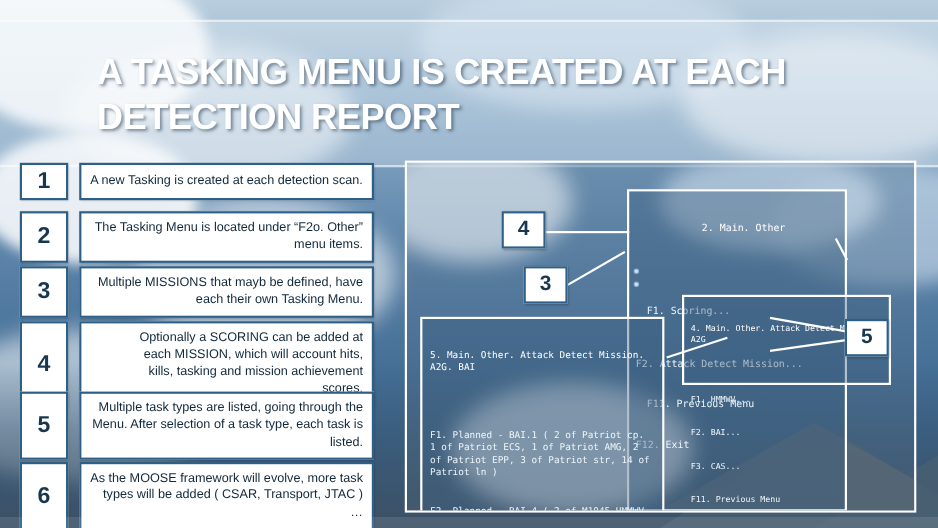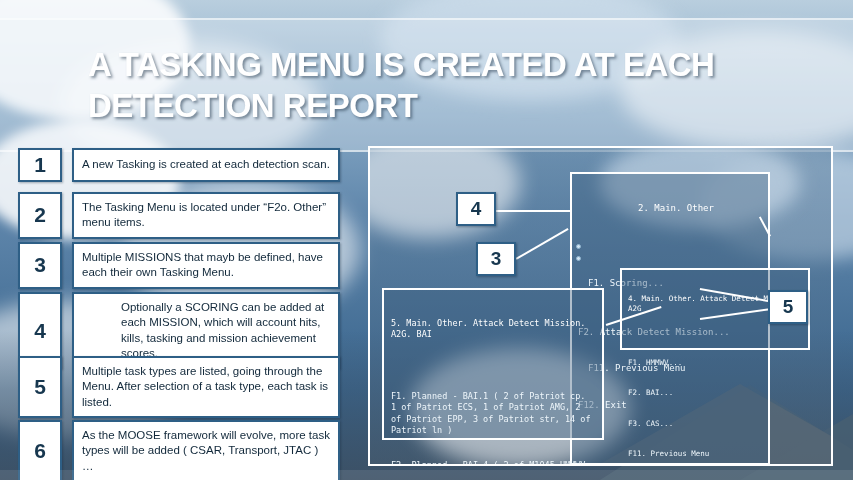--- a/index.html
+++ b/index.html
@@ -77,20 +77,21 @@
     margin-left:10px;
     width:268px;
     background:#ffffff;
     border:2px solid #2e5f86;
     color:#11283a;
     font-size:11.5px;
     line-height:1.33;
     padding:6px 8px;
     display:flex; align-items:center;
     box-shadow: 1px 1px 2px rgba(20,40,60,0.35);
+    text-align: right;
   }
 
   
   #right-panel {
     position:absolute; left:368px; top:146px; width:465px; height:320px;
     border:2px solid #ffffff;
     background: linear-gradient(180deg, rgba(96,132,164,0.55) 0%, rgba(74,108,140,0.55) 60%, rgba(70,92,112,0.6) 100%);
     overflow:hidden;
   }
   .menu-box {
@@ -208,21 +209,21 @@
       <div class="menu-title">4. Main. Other. Attack Detect Mission. A2G</div>
       <div style="margin-top:3px;">
         <div>F1. HMMWV...</div>
         <div>F2. BAI...</div>
         <div>F3. CAS...</div>
         <div>F11. Previous Menu</div>
         
       </div>
     </div>
 
-    <div class="menu-box" style="left:12px; top:140px; width:222px; height:152px; padding:5px 7px; font-size:8.5px;">
+    <div class="menu-box" style="left:12px; top:140px; width:222px; height:192px; padding:5px 7px; font-size:8.5px;">
       <div class="menu-title">5. Main. Other. Attack Detect Mission. A2G. BAI</div>
       <div style="margin-top:4px;">
         <div>F1. Planned - BAI.1 ( 2 of Patriot cp. 1 of Patriot ECS, 1 of Patriot AMG, 2 of Patriot EPP, 3 of Patriot str, 14 of Patriot ln )</div>
         <div>F2. Planned - BAI.4 ( 2 of M1045 HMMWV TOW, 1 of M1134 Stryker ATGM )</div>
         
         
         
       </div>
     </div>
 

